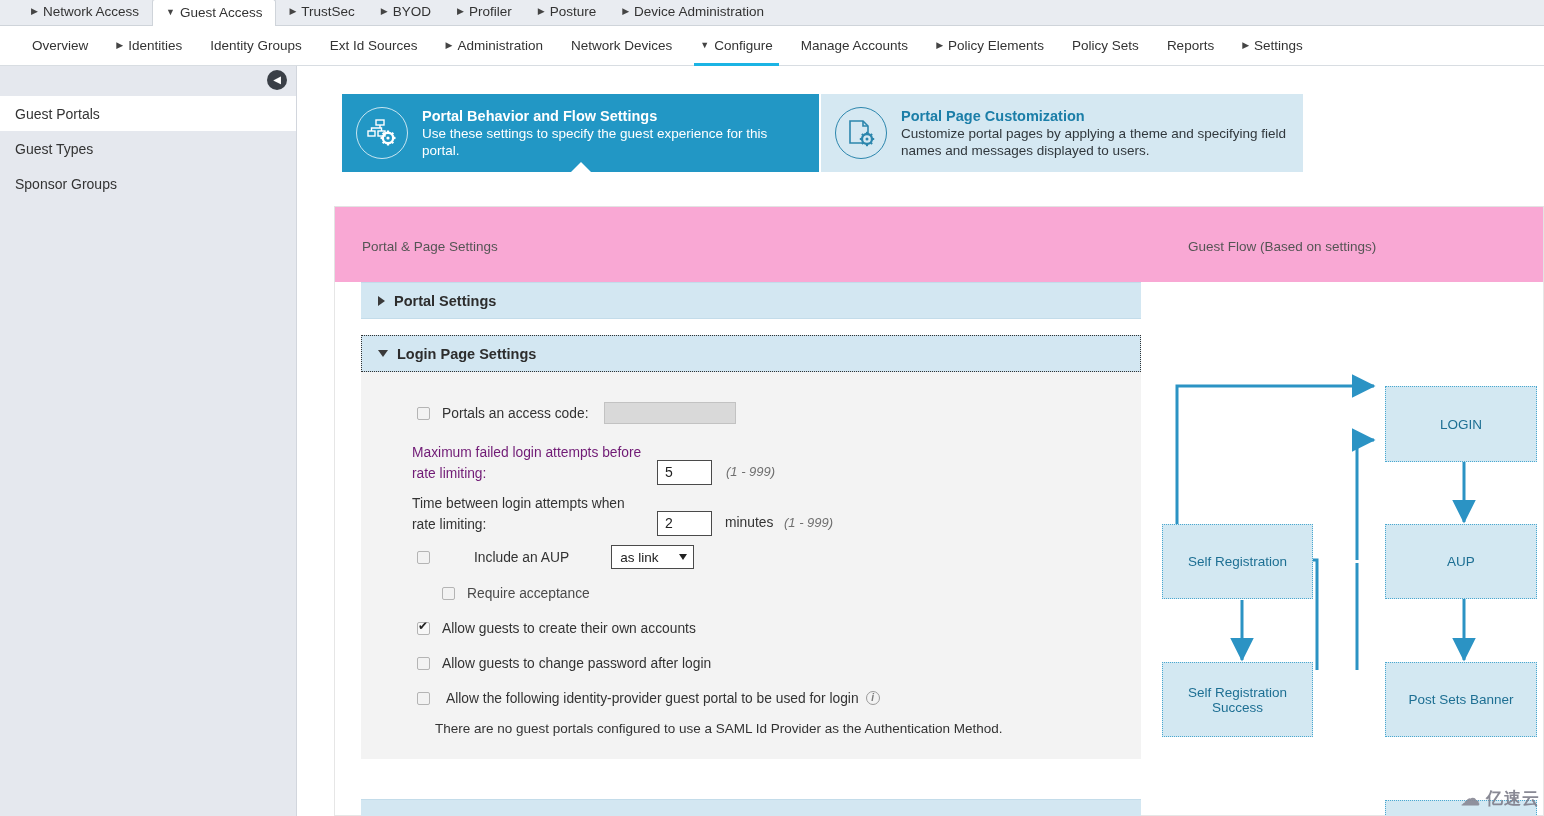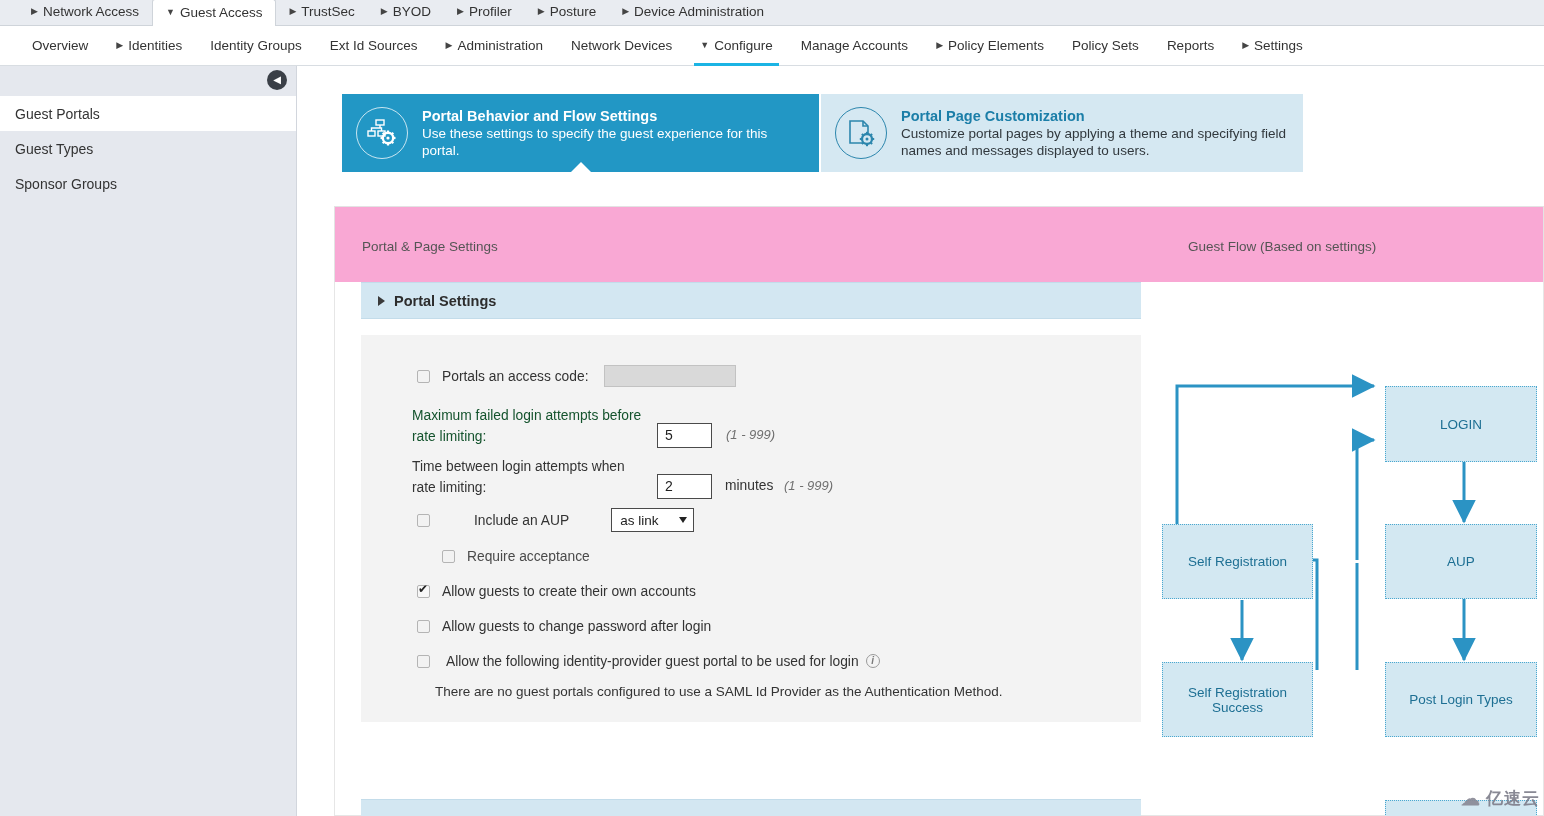--- a/index.html
+++ b/index.html
@@ -338,31 +338,35 @@
     <div class="panel-body">
 
       <div class="acc" style="top:0px;">
         <div class="acc-head">
           <span class="tri-r"></span>
           <span class="acc-title">Portal Settings</span>
         </div>
       </div>
 
       <div class="acc" style="top:53px;">
+        <div class="acc-head focused">
+          <span class="tri-d"></span>
+          <span class="acc-title">Login Page Settings</span>
+        </div>
 
         <div class="acc-body inner-grey">
 
           <div class="frow" style="padding-left:56px; height:30px;">
             <div class="cb"></div>
             <span style="margin-left:12px;">Portals an access code:</span>
             <div class="ti-disabled" style="margin-left:16px;"></div>
           </div>
 
           <div style="padding-left:51px; margin-top:14px; position:relative; height:44px;">
-            <div style="font-size:13.8px; color:#14532d; line-height:21px; width:270px;">
+            <div style="font-size:13.8px; color:#701a75; line-height:21px; width:270px;">
               <span>Maximum failed login attempts before</span><br>
               <span>rate limiting:</span>
             </div>
             <div class="num-input" style="position:absolute; left:296px; top:18px;">5</div>
             <span class="hint" style="position:absolute; left:365px; top:22px;">(1 - 999)</span>
           </div>
 
           <div style="padding-left:51px; margin-top:7px; position:relative; height:44px;">
             <div style="font-size:13.8px; color:#333; line-height:21px; width:270px;">
               <span>Time between login attempts when</span><br>
@@ -446,21 +450,21 @@
       <div class="node" style="left:10px; top:374px; width:151px; height:75px;">
         <span>Self Registration</span>
       </div>
       <div class="node" style="left:233px; top:374px; width:152px; height:75px;">
         <span>AUP</span>
       </div>
       <div class="node" style="left:10px; top:512px; width:151px; height:75px;">
         <span>Self Registration Success</span>
       </div>
       <div class="node" style="left:233px; top:512px; width:152px; height:75px;">
-        <span>Post Login Types</span>
+        <span>Post Sets Banner</span>
       </div>
       <div class="node" style="left:233px; top:650px; width:152px; height:75px;">
         
       </div>
     </div>
 
   </div>
 
   <div class="wm">
     <span class="wm-cloud">☁</span>

